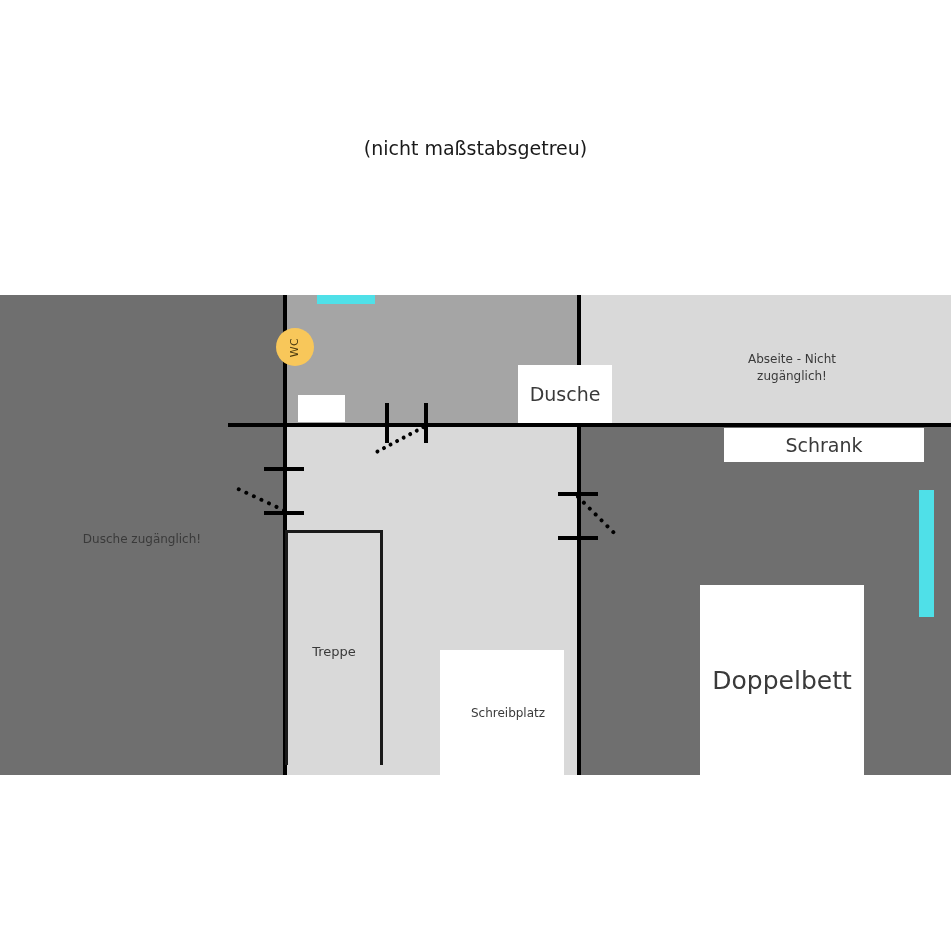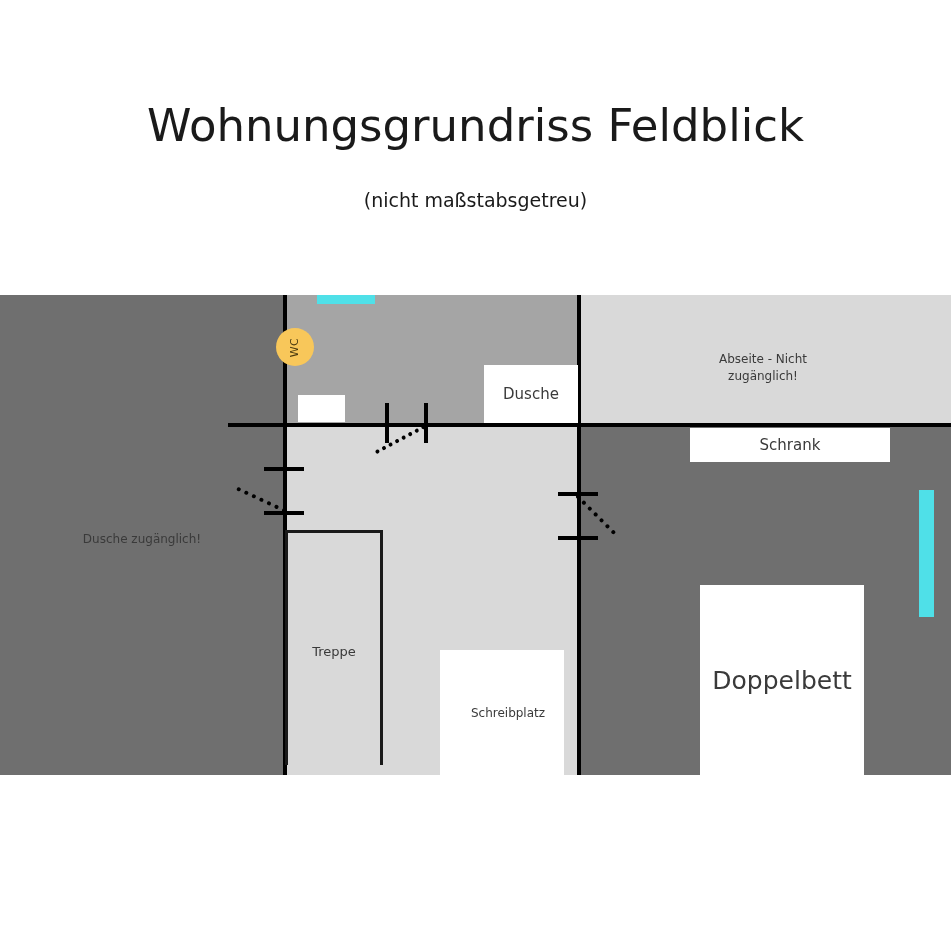--- a/index.html
+++ b/index.html
@@ -70,21 +70,21 @@
   .fixture {
     position: absolute;
     background: #ffffff;
     display: flex;
     align-items: center;
     justify-content: center;
     color: #3a3a3a;
     box-sizing: border-box;
   }
   .fixture.lbl-sm { font-size: 12px; padding-left: 12px; }
-  .fixture.lbl-md { font-size: 15px; }
+  .fixture.lbl-md { font-size: 19px; margin-left: 34px; }
   .fixture.lbl-lg { font-size: 25px; }
 
   
   .wall-v {
     position: absolute;
     background: #000000;
     width: 4px;
   }
   .wall-h {
     position: absolute;
@@ -146,39 +146,38 @@
     color: #3a3a3a;
     font-size: 13px;
   }
 </style>
 </head>
 <body>
 
 <div id="page">
 
   <div class="title-block">
-    <div class="title-line">Wohnungsgrundriss Feldblick</div>
     <div class="subtitle-line">(nicht maßstabsgetreu)</div>
   </div>
 
   <div id="plan">
 
     <div class="zone" style="left:0; top:0; width:284px; height:480px; background:#6f6f6f;"></div>
 
     <div class="zone" style="left:284px; top:0; width:294px; height:130px; background:#a5a5a5;"></div>
 
     <div class="zone" style="left:578px; top:0; width:373px; height:130px; background:#d9d9d9;"></div>
 
     <div class="zone" style="left:284px; top:130px; width:294px; height:350px; background:#d9d9d9;"></div>
 
     <div class="zone" style="left:578px; top:130px; width:373px; height:350px; background:#6f6f6f;"></div>
 
     <div class="zone-label" style="left:42px; top:236px; width:200px;">Dusche zugänglich!</div>
 
-    <div class="zone-label" style="left:663px; top:56px; width:200px;">Abseite - Nicht
+    <div class="zone-label" style="left:692px; top:56px; width:200px;">Abseite - Nicht
 zugänglich!</div>
 
     <div class="window-pane" style="left:317px; top:0px; width:58px; height:9px;"></div>
 
     <div class="window-pane" style="left:919px; top:195px; width:15px; height:127px;"></div>
 
     <div class="wall-v" style="left:283px; top:0; height:480px;"></div>
 
     <div class="wall-v" style="left:577px; top:0; height:480px;"></div>
 

